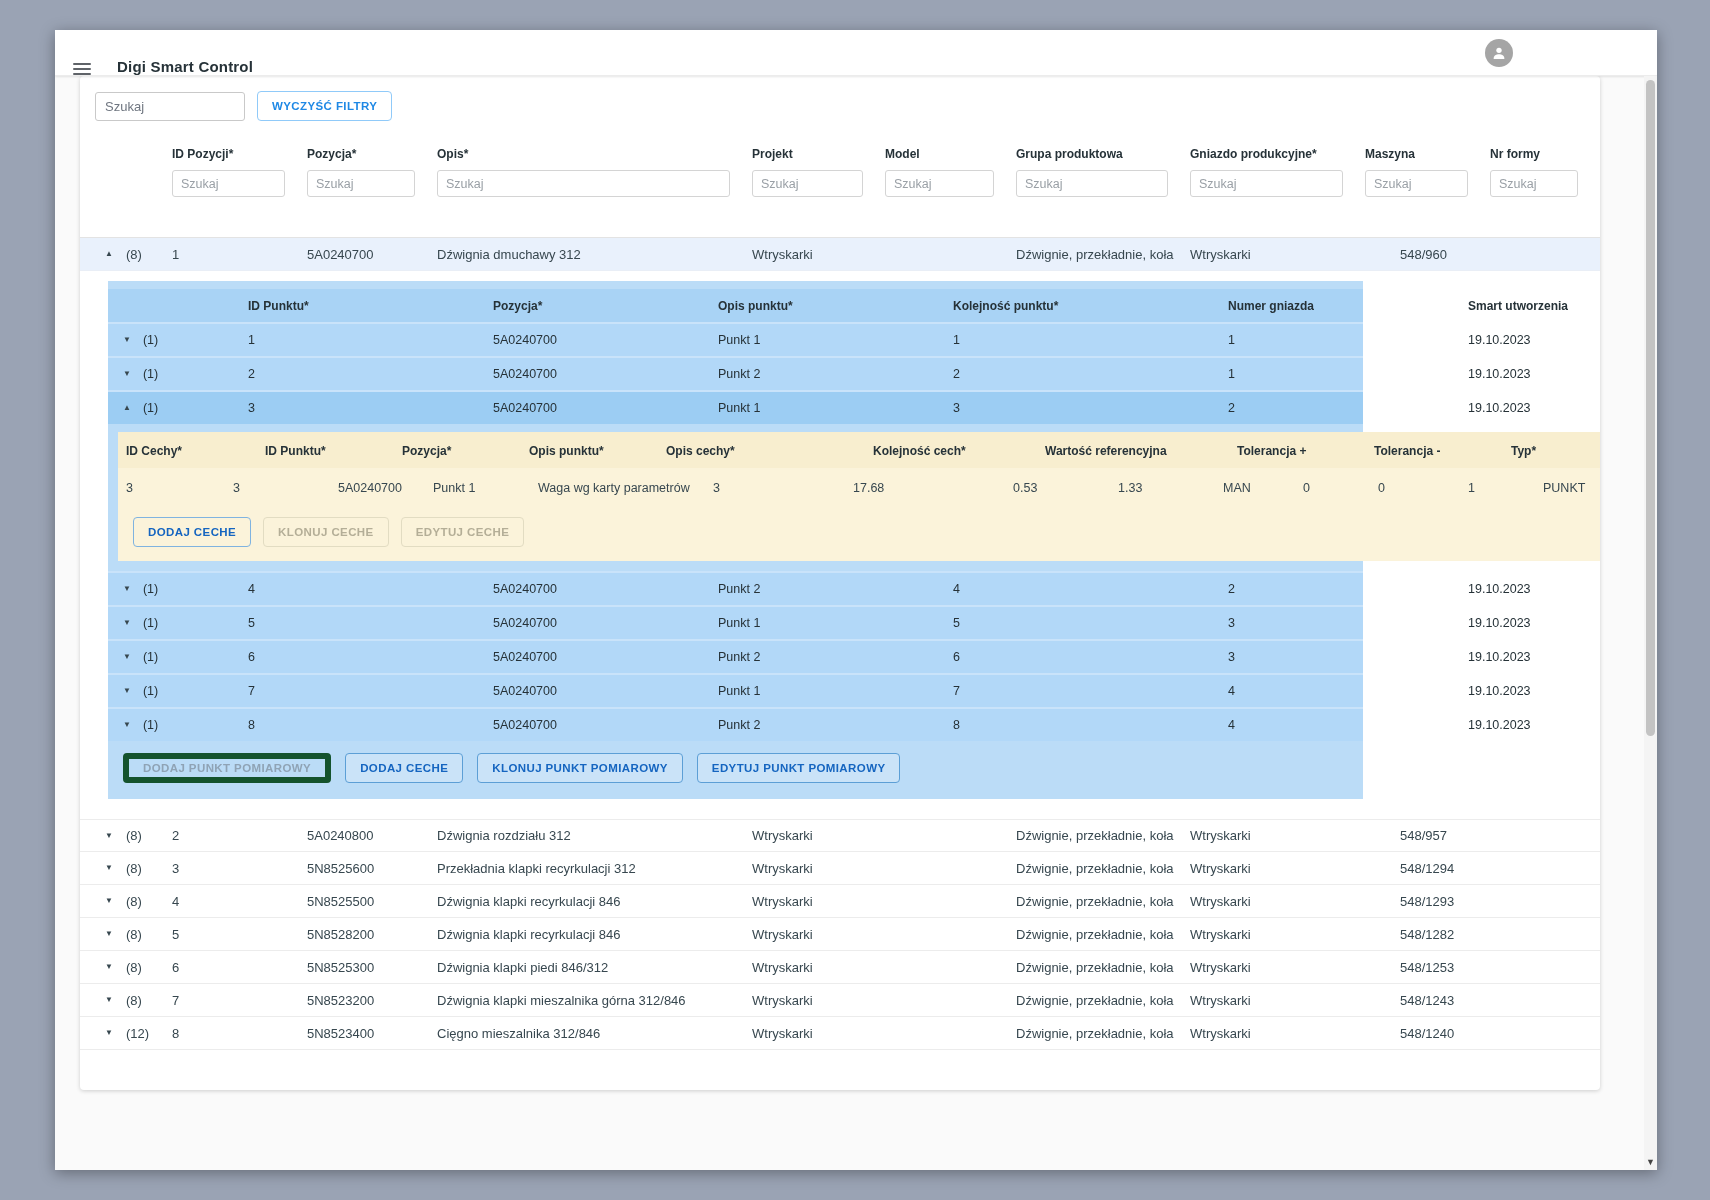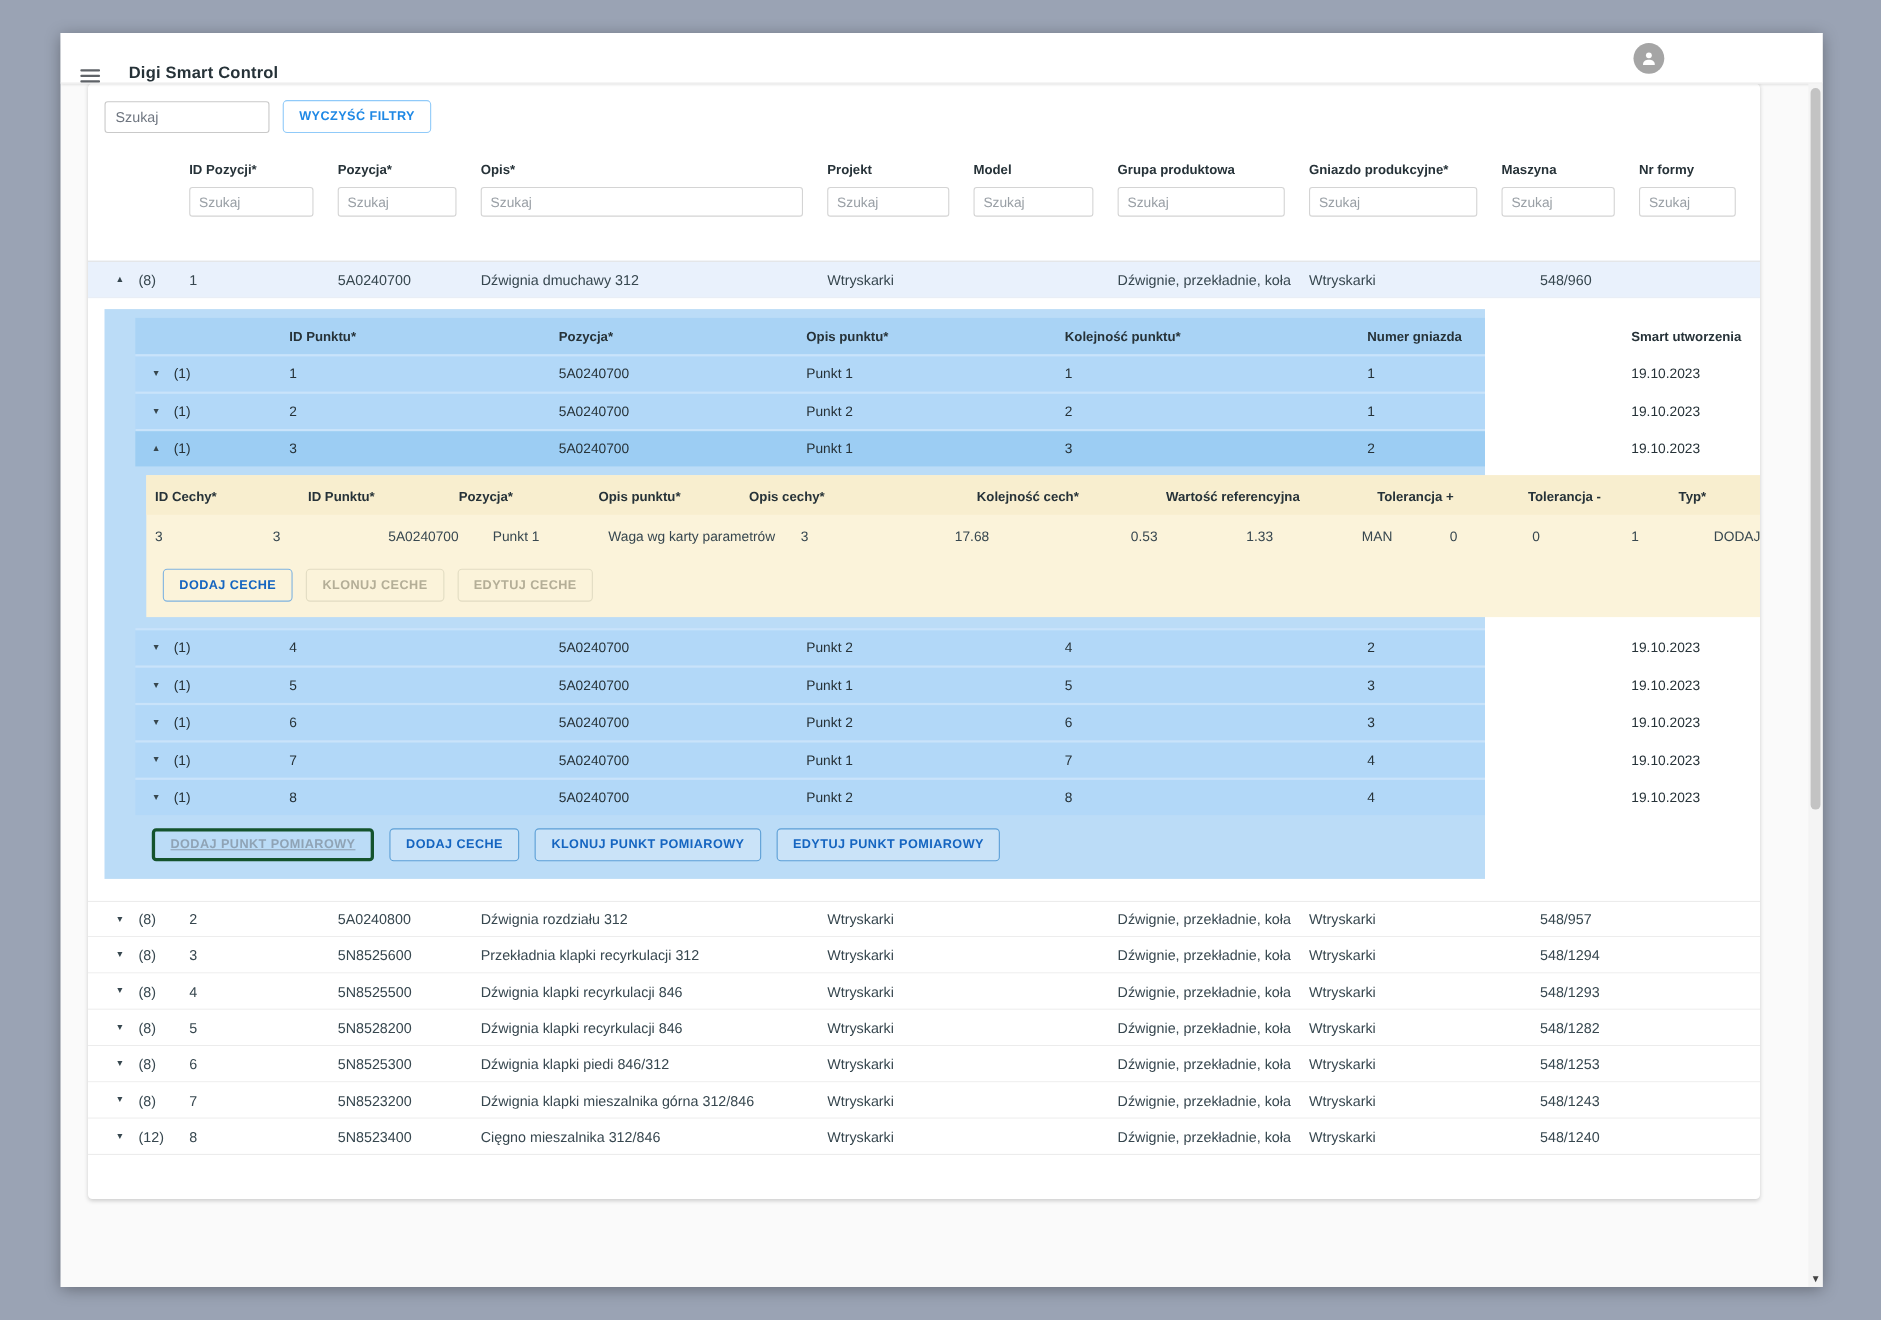--- a/index.html
+++ b/index.html
@@ -58,21 +58,21 @@
   }
   .outer-grid > div { white-space: nowrap; overflow: hidden; }
   .outer-row.first { background: #E9F1FC; border-top: 1px solid #e3e3e3; border-bottom: 1px solid #e9eef6; }
   .outer-row.plain { background: #fff; border-bottom: 1px solid #ececec; height: 33px; }
   .outer-row.plain.topline { border-top: 1px solid #ececec; }
   .expander { padding-left: 25px; display: flex; align-items: center; gap: 13px; }
   .arrow { font-size: 8px; color: #37474F; line-height: 1; }
   .arrow.up::before { content: "▲"; }
   .arrow.down::before { content: "▼"; }
   
-  .points-section { margin-left: 15px; margin-top: 10px; background: #BBDCF7; padding-top: 8px; width: 1255px; padding-left: 28px; }
+  .points-section { margin-left: 28px; margin-top: 10px; background: #BBDCF7; padding-top: 8px; width: 1255px; }
   .points-grid {
     display: grid; grid-template-columns: 140px 245px 225px 235px 275px 240px 145px;
     height: 34px; align-items: center; font-size: 12.5px; color: #263238; white-space: nowrap;
   }
   .points-header { background: #A9D3F5; height: 33px; font-weight: bold; font-size: 12px; }
   .points-row { background: #B2D8F8; border-top: 2px solid #C9E3FA; cursor: pointer; }
   .points-row.selected { background: #9CCDF3; }
   .p-expander { padding-left: 15px; display: flex; gap: 12px; align-items: center; }
   
   .features-panel { margin: 8px 0 10px 10px; background: #FBF3DA; padding-bottom: 14px; width: 1495px; }
@@ -80,21 +80,21 @@
   .features-grid > div { padding-left: 8px; white-space: nowrap; overflow: hidden; }
   .features-header { background: #F8EECF; gap: 32px; }
   .features-header > div { padding-top: 12px; padding-bottom: 10px; font-size: 12px; font-weight: bold; color: #263238; }
   .features-row > div { padding-top: 13px; padding-bottom: 12px; font-size: 12.5px; color: #37474F; }
   .features-buttons { display: flex; gap: 12px; padding: 10px 0 0 15px; }
   .btn.y-on { color: #1565C0; border: 1px solid #7FB3E0; }
   .btn.y-off { color: #B4AE97; border: 1px solid #E2DCC2; cursor: default; }
   
   .points-buttons { display: flex; gap: 14px; padding: 12px 0 16px 15px; }
   .btn.b-on { color: #1565C0; border: 1px solid #5C9FD6; background: rgba(255,255,255,.22); }
-  .btn.b-off { color: #8FA3B5; border: 3px solid #14532d; cursor: default; text-decoration: underline; }
+  .btn.b-off { color: #8FA3B5; border: 6px solid #14532d; cursor: default; }
   .bottom-rows { margin-top: 20px; }
   
   .scrollbar { position: absolute; right: 0; top: 46px; width: 13px; bottom: 0; background: #f4f4f4; z-index: 4; }
   .scroll-thumb { position: absolute; top: 4px; left: 2px; width: 9px; height: 60%; background: #c3c3c3; border-radius: 5px; cursor: grab; }
   .scroll-arrow { position: absolute; bottom: 3px; left: 0; width: 13px; text-align: center; font-size: 9px; color: #444; cursor: pointer; }
 </style>
 </head>
 <body>
 
 <div class="window">
@@ -228,21 +228,21 @@
             <div>Punkt 1</div>
             <div>Waga wg karty parametrów</div>
             <div>3</div>
             <div>17.68</div>
             <div>0.53</div>
             <div>1.33</div>
             <div>MAN</div>
             <div>0</div>
             <div>0</div>
             <div>1</div>
-            <div>DODAJ</div>
+            <div>PUNKT</div>
           </div>
           <div class="features-buttons">
             <button class="btn y-on">DODAJ CECHE</button>
             <button class="btn y-off" disabled="">KLONUJ CECHE</button>
             <button class="btn y-off" disabled="">EDYTUJ CECHE</button>
           </div>
         </div>
 
         <div class="points-grid points-row">
           <div class="p-expander">

